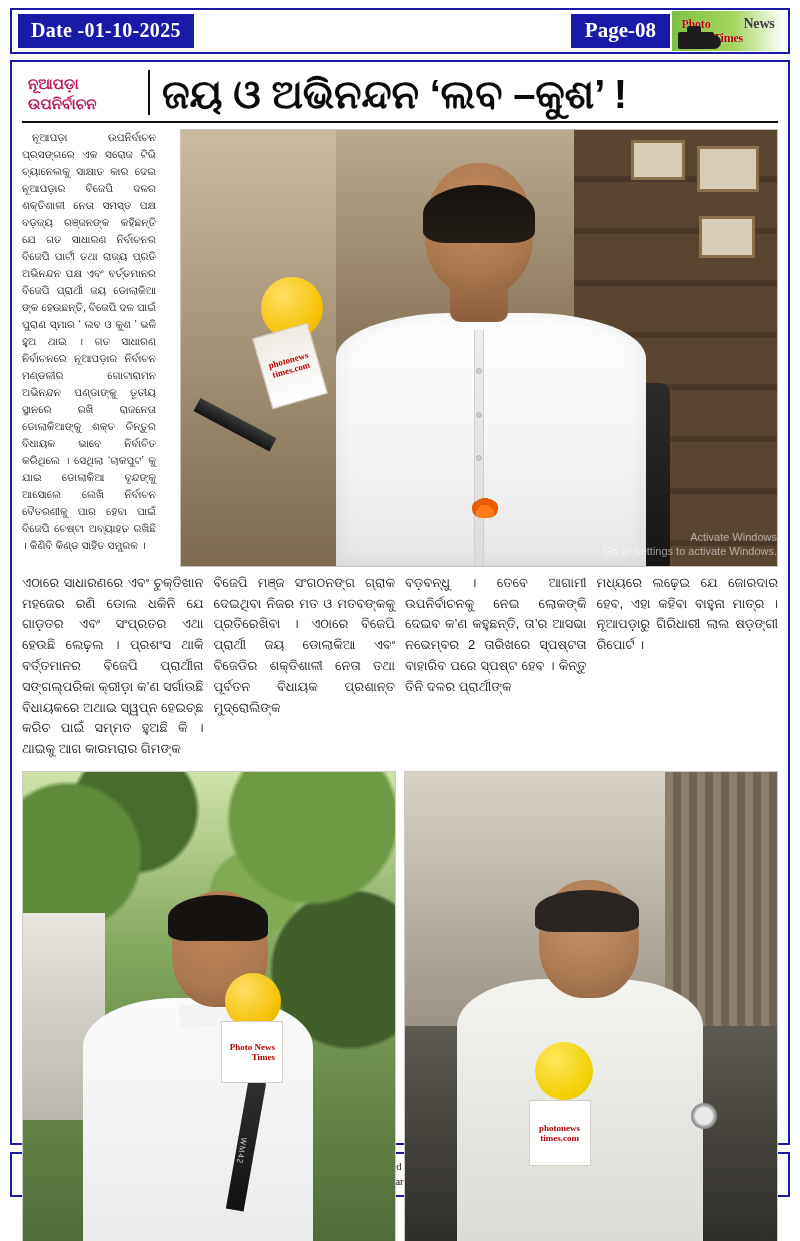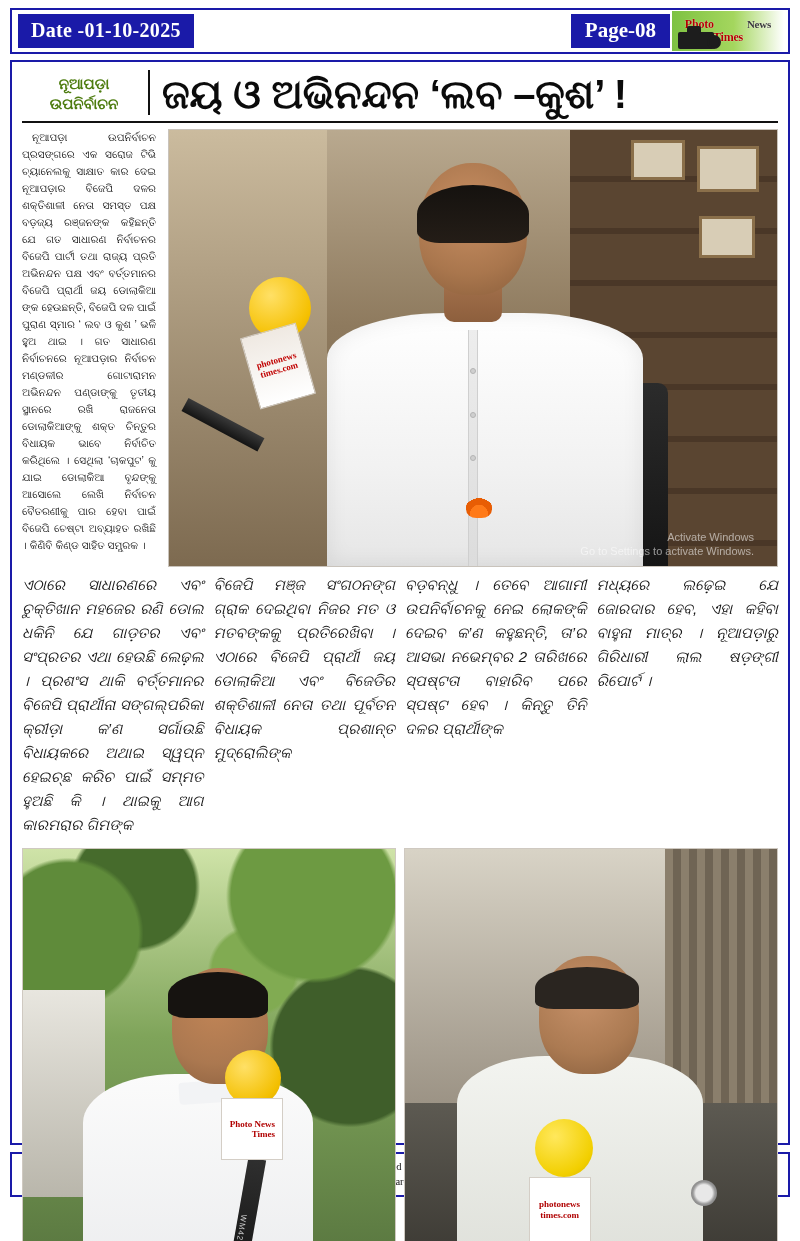--- a/index.html
+++ b/index.html
@@ -68,21 +68,21 @@
     font-family: "Liberation Serif", serif;
     font-weight: bold;
     font-size: 12px;
     color: #b30000;
     text-shadow: 0 0 1px #ffffff;
     line-height: 1.05;
     text-align: center;
     z-index: 2;
     letter-spacing: -0.2px;
   }
-  .logo-text .w2 { color: #3a3a3a; font-size: 11px; padding-left: 33px; }
+  .logo-text .w2 { color: #3a3a3a; font-size: 14px; padding-left: 33px; }
   .logo-cam {
     position: absolute;
     left: 6px;
     bottom: 2px;
     width: 36px;
     height: 17px;
     background: #1d1d1d;
     border-radius: 2px;
     z-index: 3;
   }
@@ -117,42 +117,42 @@
     display: flex;
     align-items: flex-start;
     border-bottom: 2px solid #111111;
     padding-bottom: 4px;
   }
   .kicker {
     font-family: "Liberation Sans", sans-serif;
     font-weight: bold;
     font-size: 15px;
     line-height: 1.35;
-    color: #4d7c0f;
-    text-align: center;
+    color: #be185d;
+    text-align: left;
     padding: 4px 8px 0 6px;
     border-right: 2px solid #111111;
     min-width: 128px;
   }
   .headline {
     flex: 1;
     font-family: "Liberation Sans", sans-serif;
     font-weight: bold;
     font-size: 40px;
     line-height: 1.12;
     color: #0b0b0b;
     padding: 2px 0 0 12px;
     letter-spacing: -0.2px;
   }
 
   
   .upper {
     display: flex;
     margin-top: 6px;
-    gap: 12px;
+    gap: 24px;
   }
   .col-narrow {
     width: 134px;
     font-size: 10.5px;
     line-height: 1.62;
     text-align: justify;
     color: #141414;
     font-family: "Liberation Sans", sans-serif;
   }
   .col-narrow p { margin: 0 0 4px 0; text-indent: 10px; }
@@ -280,37 +280,36 @@
     text-align: center; line-height: 1.1;
   }
   .hero .mic-stick {
     position: absolute; right: 40px; top: 120px;
     width: 86px; height: 15px;
     background: linear-gradient(180deg,#3a3a3a,#141414);
     transform: rotate(28deg);
     transform-origin: left center;
   }
   .hero .watermark {
-    position: absolute; right: 23px; bottom: 8px;
+    position: absolute; right: 0; bottom: 8px;
     color: rgba(255,255,255,0.55);
     font-size: 11px; line-height: 1.2; text-align: right;
     font-family: "Liberation Sans", sans-serif;
   }
 
   
   .cols3 {
     display: flex;
     gap: 10px;
     margin-top: 6px;
     font-family: "Liberation Sans", sans-serif;
-    font-size: 15px;
+    font-size: 13px;
     line-height: 1.6;
     text-align: justify;
     color: #141414;
-    font-style: italic;
   }
   .cols3 > div { flex: 1; }
   .cols3 p { margin: 0 0 3px 0; }
 
   
   .photos2 {
     display: flex;
     gap: 8px;
     margin-top: 8px;
   }

